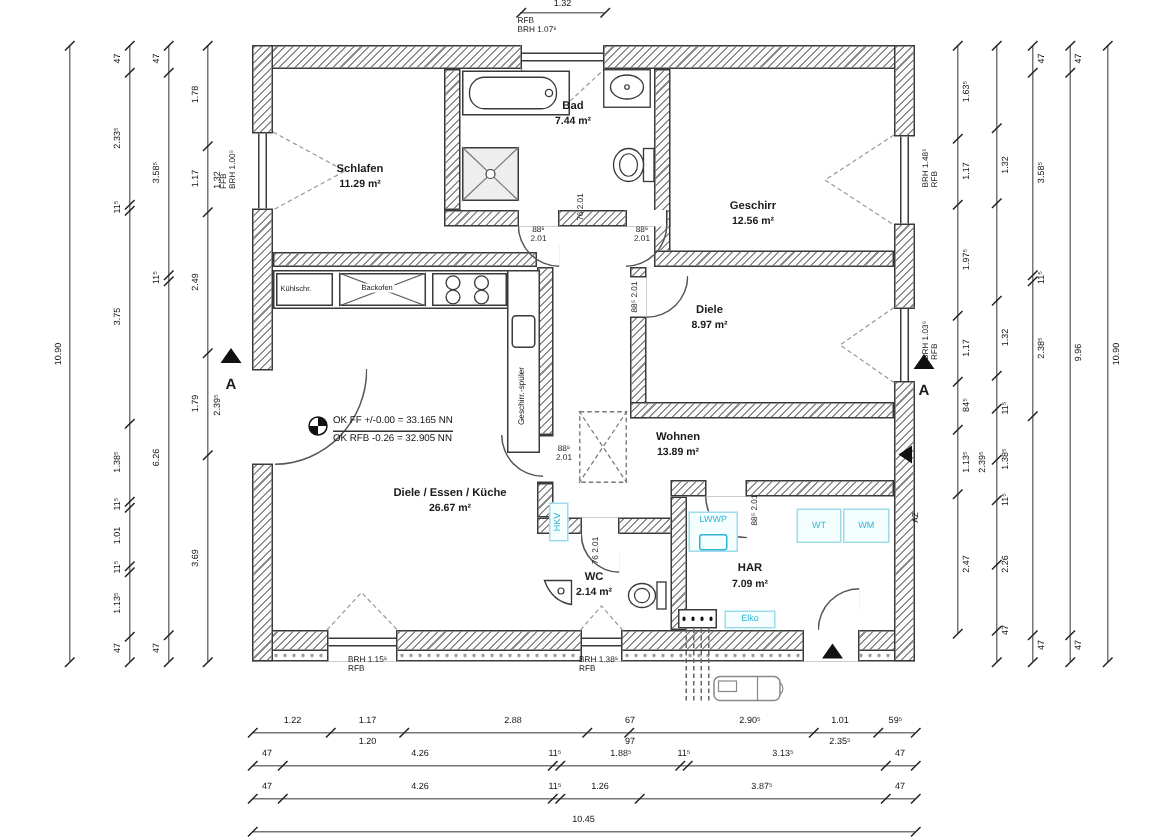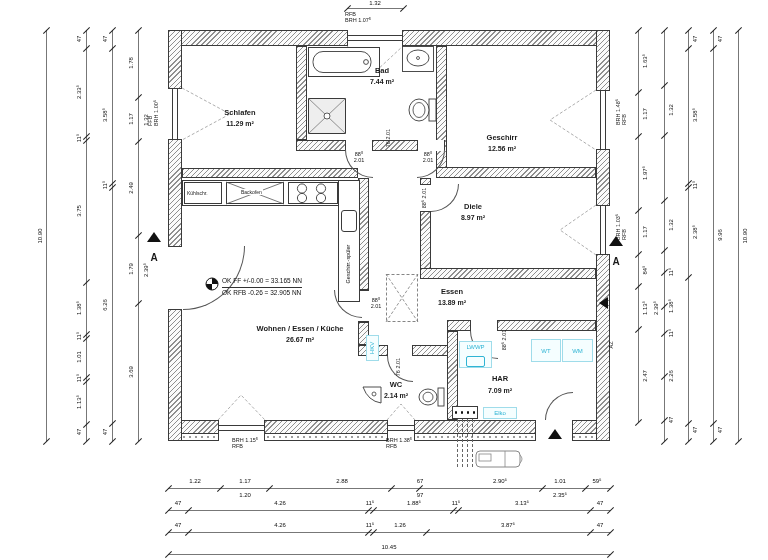--- a/index.html
+++ b/index.html
@@ -233,23 +233,23 @@
   </div>
 
   <div class="roomname" style="left:240px;top:112px">Schlafen</div>
   <div class="roomarea" style="left:240px;top:123px">11.29 m²</div>
   <div class="roomname" style="left:382px;top:70px">Bad</div>
   <div class="roomarea" style="left:382px;top:81px">7.44 m²</div>
   <div class="roomname" style="left:502px;top:137px">Geschirr</div>
   <div class="roomarea" style="left:502px;top:148px">12.56 m²</div>
   <div class="roomname" style="left:473px;top:206px">Diele</div>
   <div class="roomarea" style="left:473px;top:217px">8.97 m²</div>
-  <div class="roomname" style="left:452px;top:291px">Essen</div>
+  <div class="roomname" style="left:452px;top:291px">Wohnen</div>
   <div class="roomarea" style="left:452px;top:302px">13.89 m²</div>
-  <div class="roomname" style="left:300px;top:328px">Wohnen / Essen / Küche</div>
+  <div class="roomname" style="left:300px;top:328px">Diele / Essen / Küche</div>
   <div class="roomarea" style="left:300px;top:339px">26.67 m²</div>
   <div class="roomname" style="left:396px;top:384px">WC</div>
   <div class="roomarea" style="left:396px;top:395px">2.14 m²</div>
   <div class="roomname" style="left:500px;top:378px">HAR</div>
   <div class="roomarea" style="left:500px;top:390px">7.09 m²</div>
 
   <div class="doorlbl" style="left:359px;top:157px">
     <span>88⁵</span><br><span>2.01</span></div>
   <div class="doorlbl" style="left:428px;top:157px">
     <span>88⁵</span><br><span>2.01</span></div>

